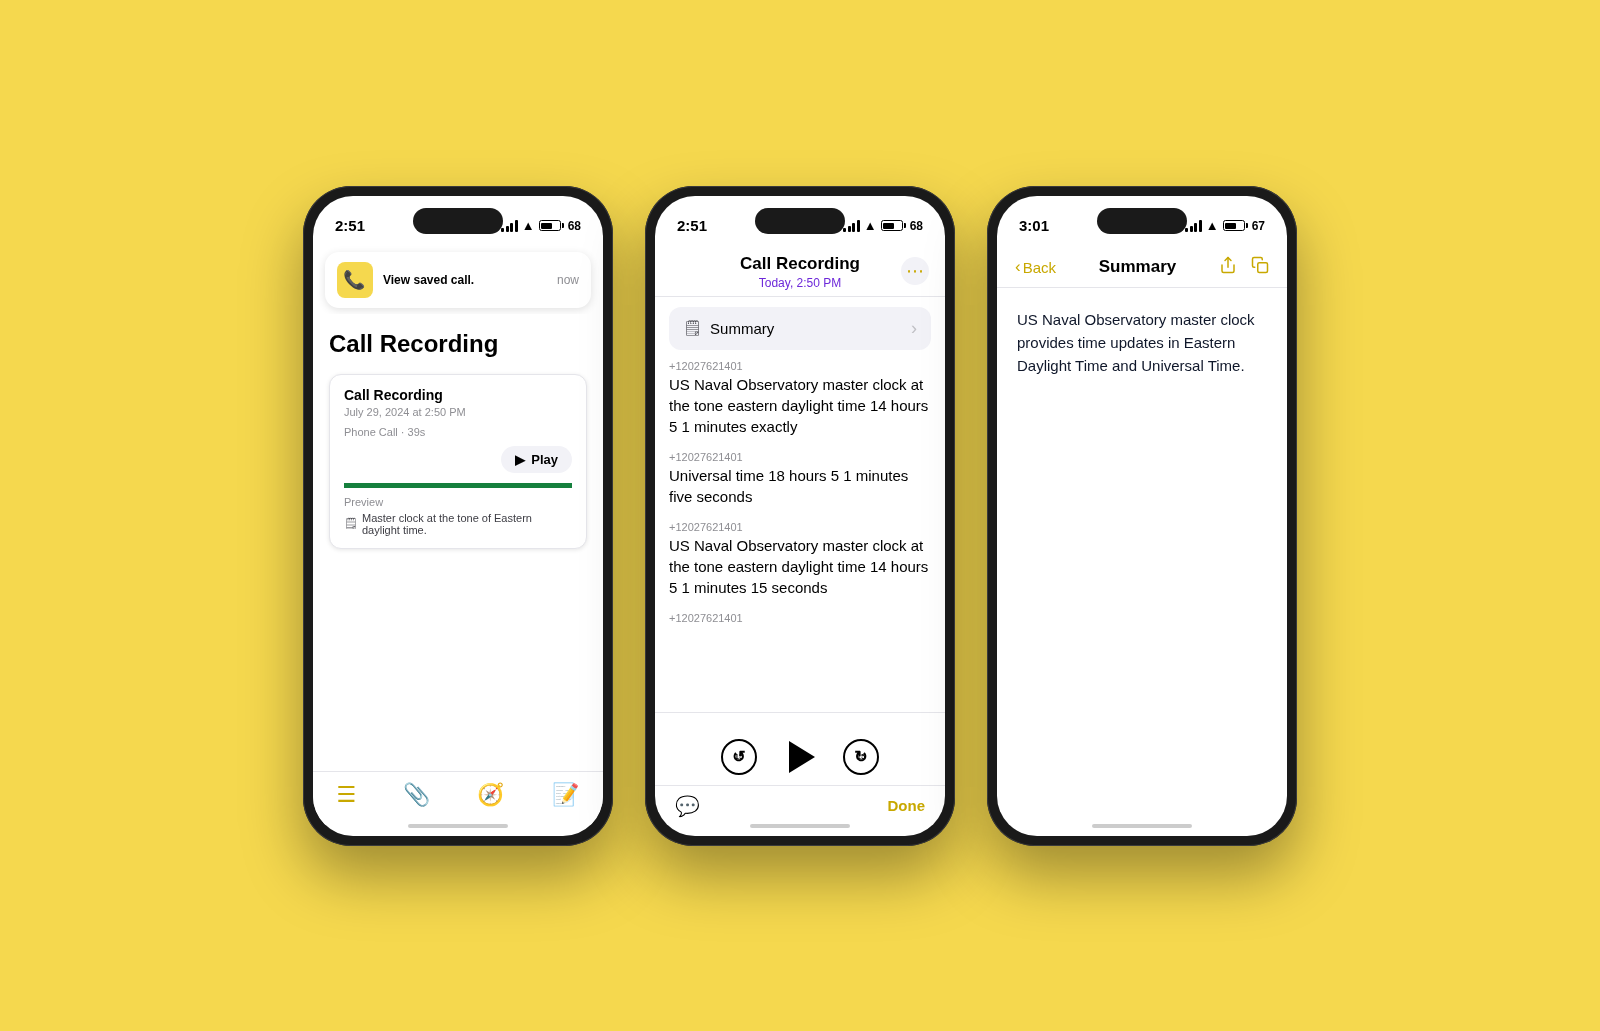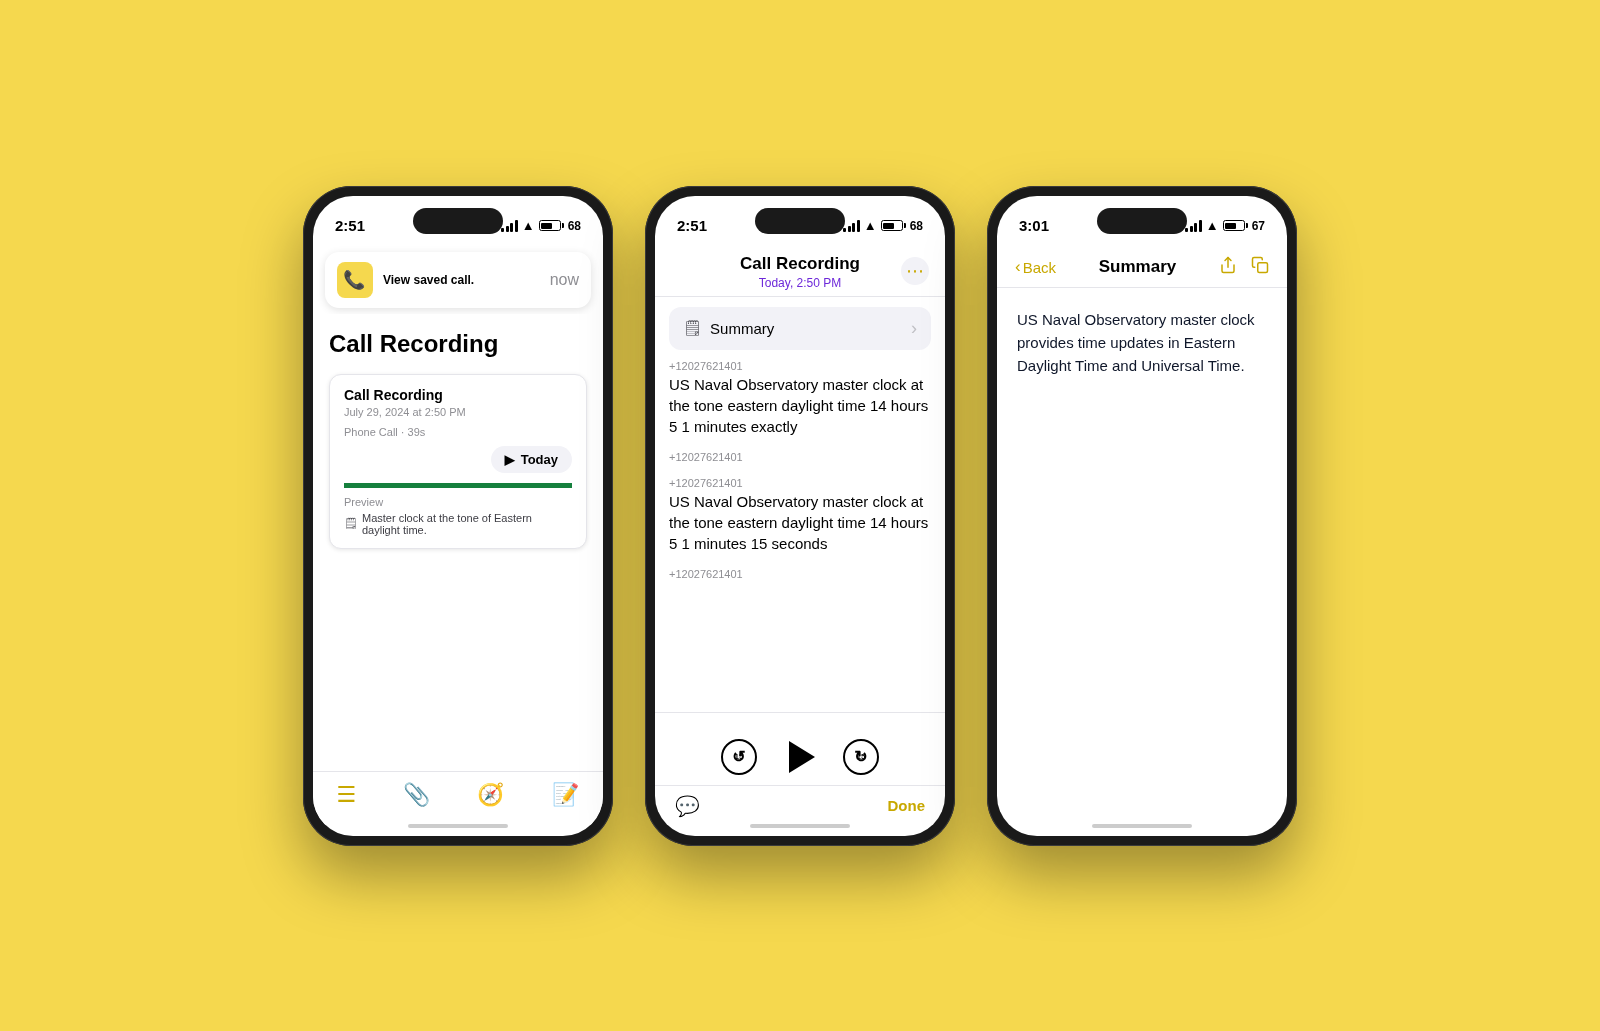--- a/index.html
+++ b/index.html
@@ -250,35 +250,35 @@
           </div>
           <span style="font-size:12px;font-weight:700;">68</span>
         </div>
       </div>
 
       <div class="notification-banner">
         <div class="notif-icon">📞</div>
         <div class="notif-content">
           <div class="notif-title">View saved call.</div>
         </div>
-        <span style="font-size:16px;color:#8e8e93;">now</span>
+        <span style="font-size:12px;color:#8e8e93;">now</span>
       </div>
 
       <div class="phone1-content">
         <div class="page-title">Call Recording</div>
 
         <div class="recording-card">
           <div class="rec-card-title">Call Recording</div>
           <div class="rec-card-meta">July 29, 2024 at 2:50 PM</div>
           <div class="rec-card-meta">Phone Call · 39s</div>
           <div class="rec-card-actions">
             <div style="flex:1;"></div>
             <button class="play-btn">
               <span>▶</span>
-              <span>Today</span>
+              <span>Play</span>
             </button>
           </div>
           <div class="preview-section">
             <div class="preview-label">Preview</div>
             <div class="preview-text">
               <span>🗒</span>
               <span>Master clock at the tone of Eastern daylight time.</span>
             </div>
           </div>
         </div>
@@ -335,20 +335,21 @@
         <span class="chevron"></span>
       </div>
 
       <div class="transcript-list">
         <div class="transcript-item">
           <div class="transcript-phone">+12027621401</div>
           <div class="transcript-text">US Naval Observatory master clock at the tone eastern daylight time 14 hours 5 1 minutes exactly</div>
         </div>
         <div class="transcript-item">
           <div class="transcript-phone">+12027621401</div>
+          <div class="transcript-text">Universal time 18 hours 5 1 minutes five seconds</div>
         </div>
         <div class="transcript-item">
           <div class="transcript-phone">+12027621401</div>
           <div class="transcript-text">US Naval Observatory master clock at the tone eastern daylight time 14 hours 5 1 minutes 15 seconds</div>
         </div>
         <div class="transcript-item">
           <div class="transcript-phone">+12027621401</div>
         </div>
       </div>
 

